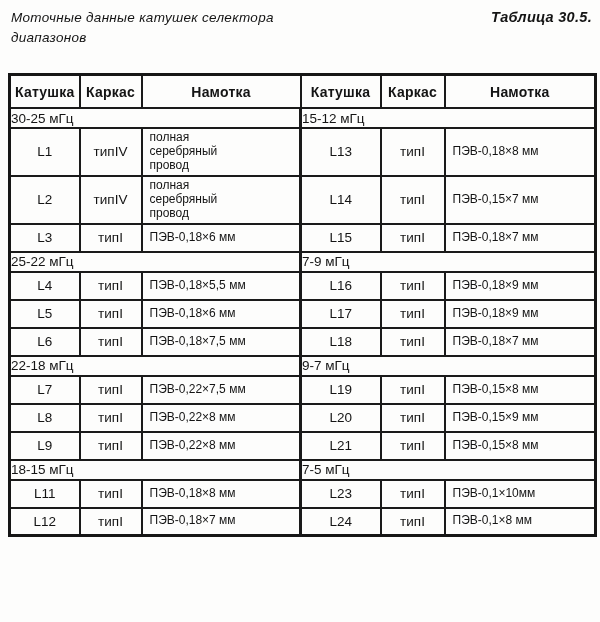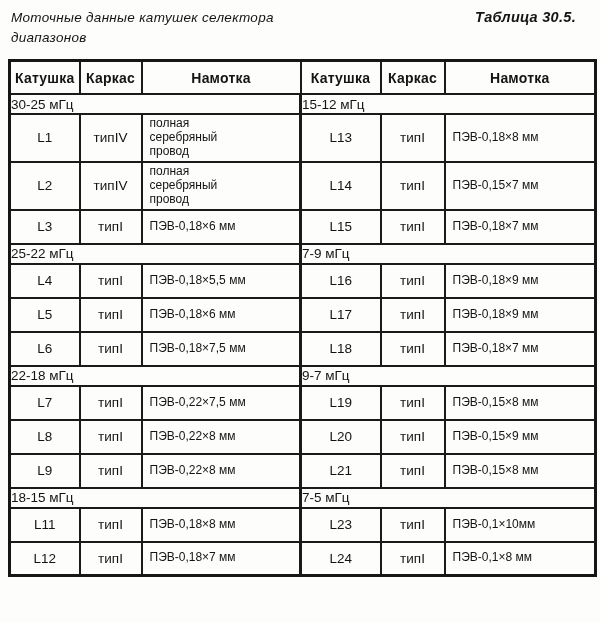--- a/index.html
+++ b/index.html
@@ -9,21 +9,21 @@
     width: 600px;
     height: 622px;
     overflow: hidden;
     font-family: "Liberation Sans", "DejaVu Sans", sans-serif;
     color: #141414;
   }
   .page {
     box-sizing: border-box;
     width: 600px;
     height: 622px;
-    padding: 7px 21px 0 8px;
+    padding: 7px 5px 0 8px;
     background: #fdfdfc;
   }
   .caption-row {
     display: flex;
     justify-content: space-between;
     align-items: flex-start;
     padding: 1px 3px 0 3px;
   }
   .title {
     font-style: italic;
@@ -36,21 +36,21 @@
     font-weight: bold;
     font-size: 14.5px;
     letter-spacing: 0.3px;
     padding-top: 1px;
     margin-left: 20px;
   }
   table.coil-table {
     border-collapse: collapse;
     table-layout: fixed;
     width: 586px;
-    margin-top: 12px;
+    margin-top: 26px;
     border: 3px solid #161616;
     background: #fdfdfc;
   }
   .coil-table th, .coil-table td {
     border: 2px solid #1a1a1a;
     overflow: hidden;
   }
   .coil-table th {
     font-size: 14px;
     font-weight: bold;
@@ -58,21 +58,21 @@
     height: 29px;
     letter-spacing: 0.2px;
   }
   tr.band-row td {
     height: 16px;
     font-size: 13.5px;
     font-weight: normal;
     text-align: left;
     padding: 1px 0;
   }
-  tr.data-row { height: 34px; }
+  tr.data-row { height: 28px; }
   tr.data-row.tall { height: 45px; }
   td.coil, td.frame {
     text-align: center;
     font-size: 13.5px;
   }
   td.wind {
     text-align: left;
     font-size: 12px;
     padding: 2px 2px 2px 7px;
     white-space: pre-line;

